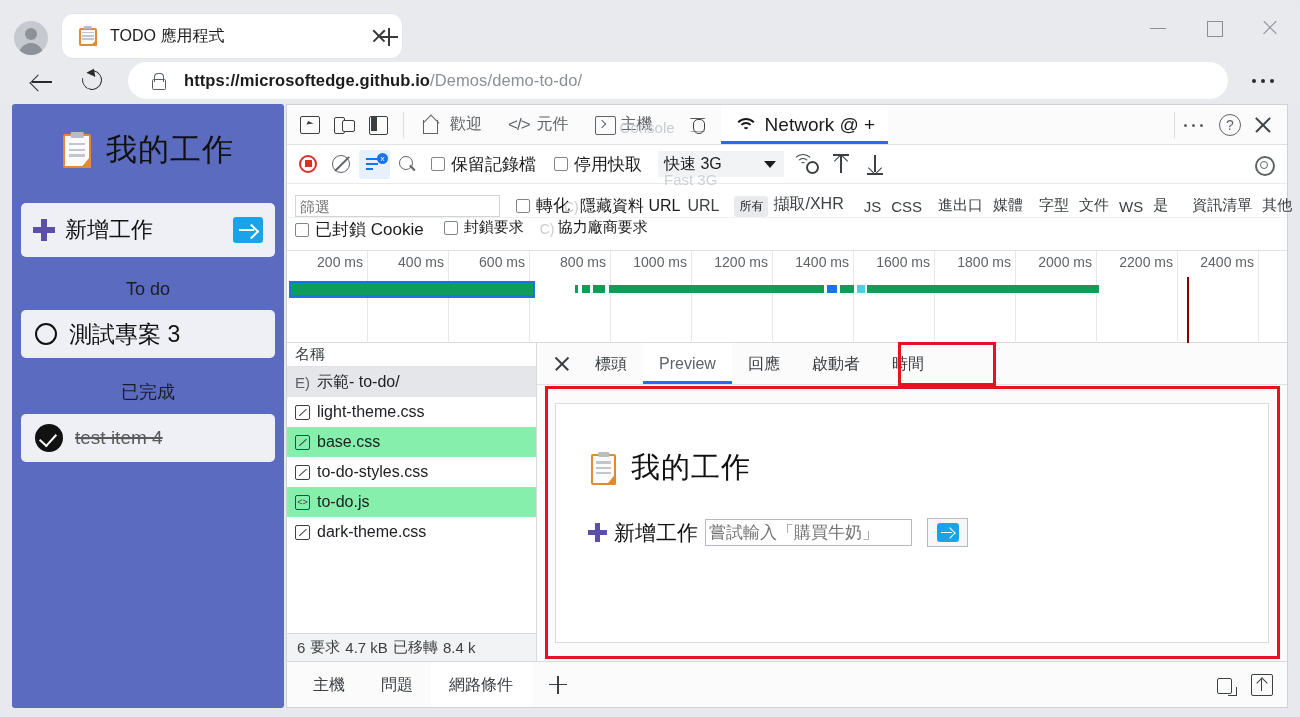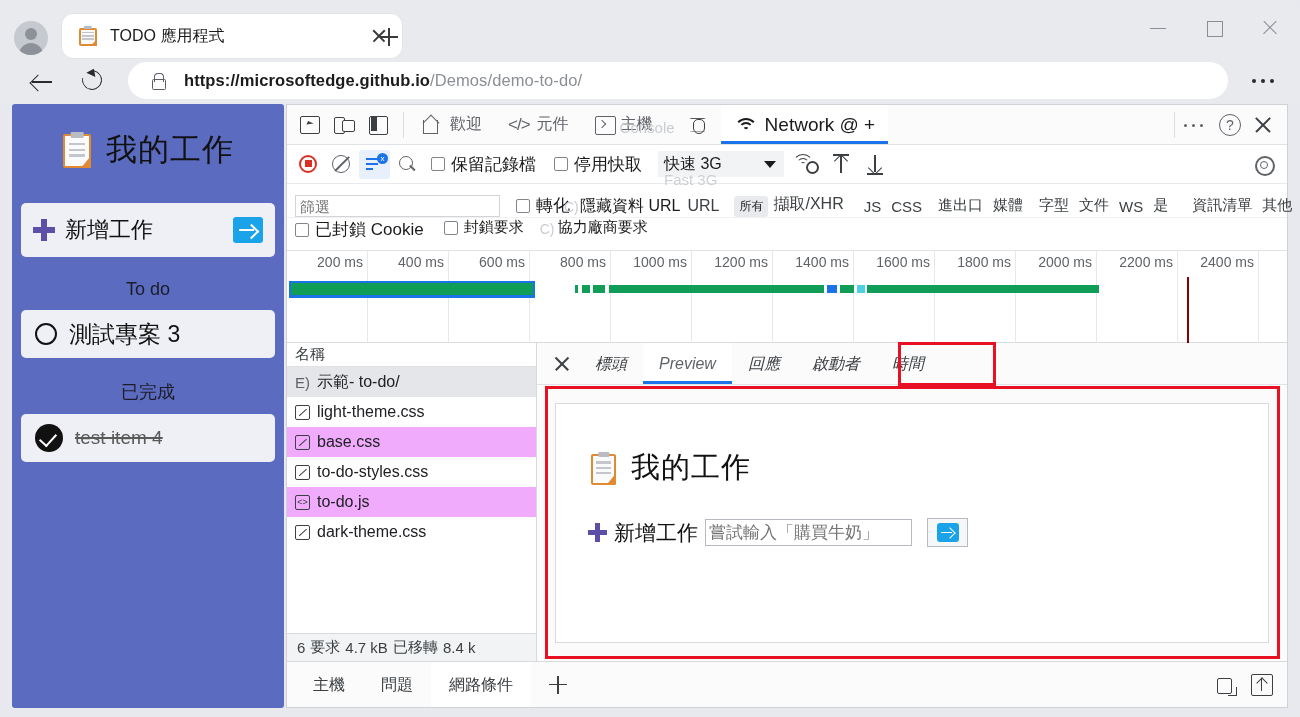--- a/index.html
+++ b/index.html
@@ -448,38 +448,38 @@
   .nw-list { width:250px; border-right:1px solid #d8dade; display:flex; flex-direction:column; flex:none; }
   .lst-head {
     height:24px; border-bottom:1px solid #e0e2e6; display:flex; align-items:center;
     padding-left:8px; font-size:15px; color:#3c4043; position:relative; flex:none;
   }
   .lst-rows { flex:1; overflow:hidden; }
   .lrow {
     height:30px; display:flex; align-items:center; padding-left:8px; gap:7px;
     font-size:16px; color:#202124; position:relative;
   }
-  .lrow.stripe { background:#f0abfc; }
+  .lrow.stripe { background:#86efac; }
   .lrow.sel { background:#e4e6e9; }
   .fileico { width:15px; height:15px; border:1.4px solid #3c4043; position:relative; flex:none; border-radius:2px; }
   .fileico.css::after {
     content:""; position:absolute; left:1.6px; top:6px; width:10px; height:1.4px;
     background:#3c4043; transform: rotate(-42deg);
   }
   .fileico.js { font-size:9px; text-align:center; line-height:13px; color:#3c4043; }
   .lst-footer {
     height:28px; background:#f1f3f4; border-top:1px solid #d8dade;
     display:flex; align-items:center; padding-left:10px; font-size:15px; color:#3c4043; gap:5px; flex:none;
   }
   .red-box {
     position:absolute; border:3px solid #e81123; pointer-events:none;
   }
 
   .nw-detail { flex:1; display:flex; flex-direction:column; min-width:0; position:relative; background:#fbfbfc; }
-  .det-tabs { height:42px; display:flex; align-items:center; border-bottom:1px solid #e0e2e6; background:#fbfbfc; flex:none;font-style:italic; }
+  .det-tabs { height:42px; display:flex; align-items:center; border-bottom:1px solid #e0e2e6; background:#fbfbfc; flex:none; }
   .det-x { position:relative; width:34px; height:34px; margin-left:8px; flex:none; }
   .det-x::before, .det-x::after {
     content:""; position:absolute; left:8px; top:16px; width:18px; height:1.6px; background:#3c4043;
   }
   .det-x::before{transform:rotate(45deg);} .det-x::after{transform:rotate(-45deg);}
   .det-tab {
     padding: 0 16px; height:41px; line-height:41px; font-size:16px; color:#3c4043;
     position:relative; white-space:nowrap;
   }
   .det-tab.active { background:#fff; color:#5f6368; }

